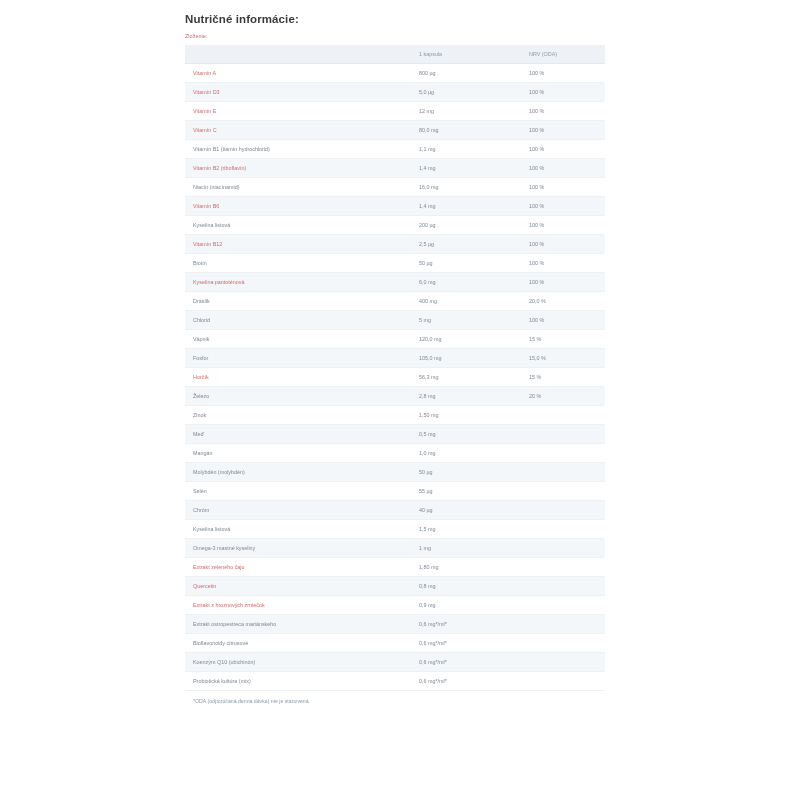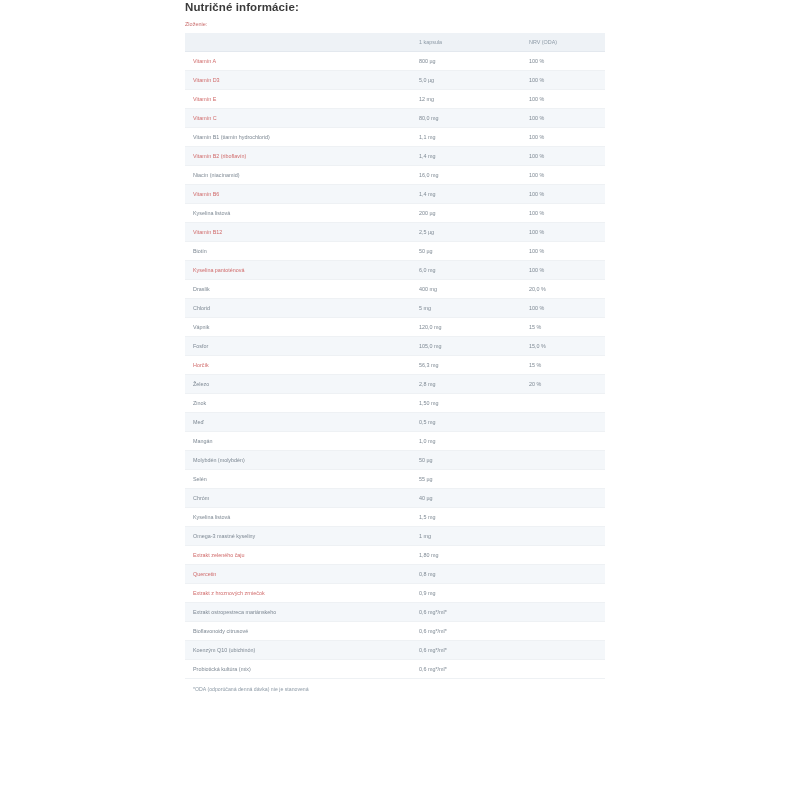--- a/index.html
+++ b/index.html
@@ -21,21 +21,21 @@
     position: absolute;
     left: 185px;
     top: 0px;
     width: 420px;
   }
   .doc-title {
     font-size: 11.5px;
     font-weight: bold;
     color: #3b3b3b;
     letter-spacing: 0.1px;
-    margin: 0 0 6px 0;
+    margin: 12px 0 6px 0;
     line-height: 14px;
   }
   .subtitle {
     font-size: 5.5px;
     color: #c96b6b;
     margin: 0 0 5px 0;
     line-height: 8px;
   }
   table.nutri {
     border-collapse: collapse;

